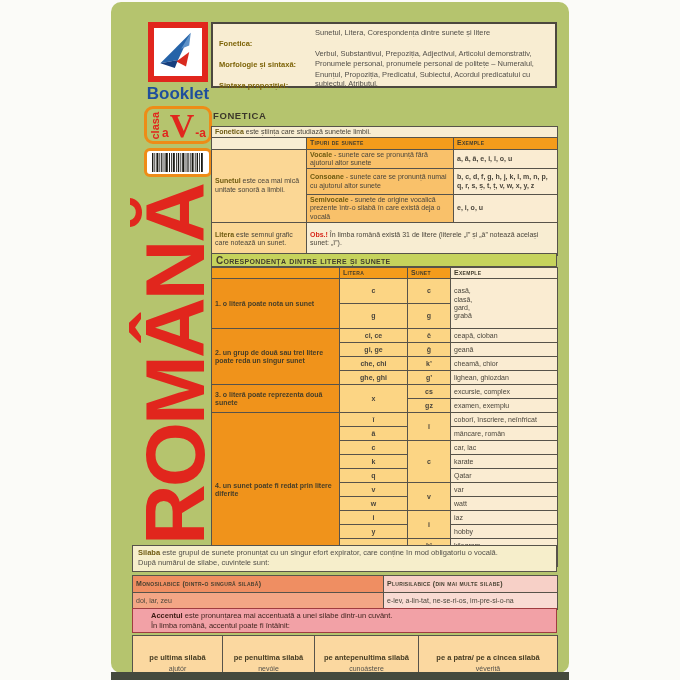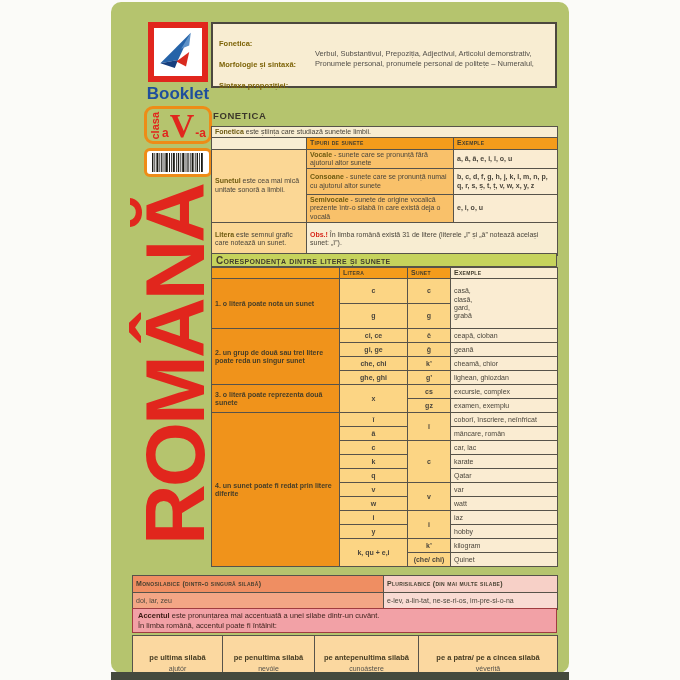--- a/index.html
+++ b/index.html
@@ -115,21 +115,21 @@
   .t3 .mono-h{background:#ef8e62;}
   .t3 .pluri-h{background:#f7d0c7;}
   .t3 .mono-d{background:#f3a685;}
   .t3 .pluri-d{background:#f9dbd3;}
   .t3 td{height:14px;}
 
   
   .accent-para{
     position:absolute;left:21px;top:606px;width:425px;height:25px;
     background:#f2a1a6;border:1px solid #a03c40;box-sizing:border-box;
-    padding:2px 5px;font-size:7.5px;line-height:1.35;color:#40251f;
+    padding:2px 18px;font-size:7.5px;line-height:1.35;color:#40251f;
   }
   .accent-para .term{color:#3c1c14;}
   .t4{position:absolute;left:21px;top:633px;width:425px;}
   .t4 td{background:#fbd8a0;height:29px;text-align:center;vertical-align:top;padding-top:18px;}
   .t4 .a-lbl{font-weight:bold;color:#463c22;font-size:7.5px;display:block;}
   .t4 .a-val{display:block;margin-top:2px;color:#53504a;}
 </style>
 </head>
 <body>
 
@@ -179,27 +179,29 @@
           <rect x="50" y="0" width="1.8" height="19"></rect>
       </g>
     </svg>
   </div>
 
   <div class="romana-title">ROMÂNĂ</div>
 
   <div class="curr-box">
     <div class="curr-row">
       <span class="curr-label">Fonetica:</span>
+      <span class="curr-text">Sunetul, Litera, Corespondența dintre sunete și litere</span>
     </div>
     <div class="curr-row">
       <span class="curr-label">Morfologie și sintaxă:</span>
       <span class="curr-text">Verbul, Substantivul, Prepoziția, Adjectivul, Articolul demonstrativ, Pronumele personal, pronumele personal de politețe – Numeralul,</span>
     </div>
     <div class="curr-row">
       <span class="curr-label">Sintaxa propoziției:</span>
+      <span class="curr-text">Enunțul, Propoziția, Predicatul, Subiectul, Acordul predicatului cu subiectul, Atributul.</span>
     </div>
   </div>
 
   <div class="sec-title">FONETICA</div>
 
   <table class="t1">
     <colgroup>
         <col style="width:95px">
         <col style="width:147px">
         <col style="width:104px">
@@ -355,20 +357,26 @@
       <td class="sun">k’</td>
       <td class="exm">kilogram</td>
     </tr>
     <tr class="rh13">
       <td class="sun">(che/ chi)</td>
       <td class="exm">Quinet</td>
     </tr>
   </tbody>
     </table>
 
+  <div class="silaba-para">
+    <div>
+      <span class="term">Silaba</span><span> este grupul de sunete pronunțat cu un singur efort expirator, care conține în mod obligatoriu o vocală.</span>
+    </div>
+    <div>După numărul de silabe, cuvintele sunt:</div>
+  </div>
   <table class="t3">
     <colgroup>
         <col style="width:251px">
         <col style="width:174px">
       </colgroup>
     <tbody>
         <tr>
       <td class="mono-h sc">Monosilabice (dintr-o singură silabă)</td>
       <td class="pluri-h sc">Plurisilabice (din mai multe silabe)</td>
     </tr>

